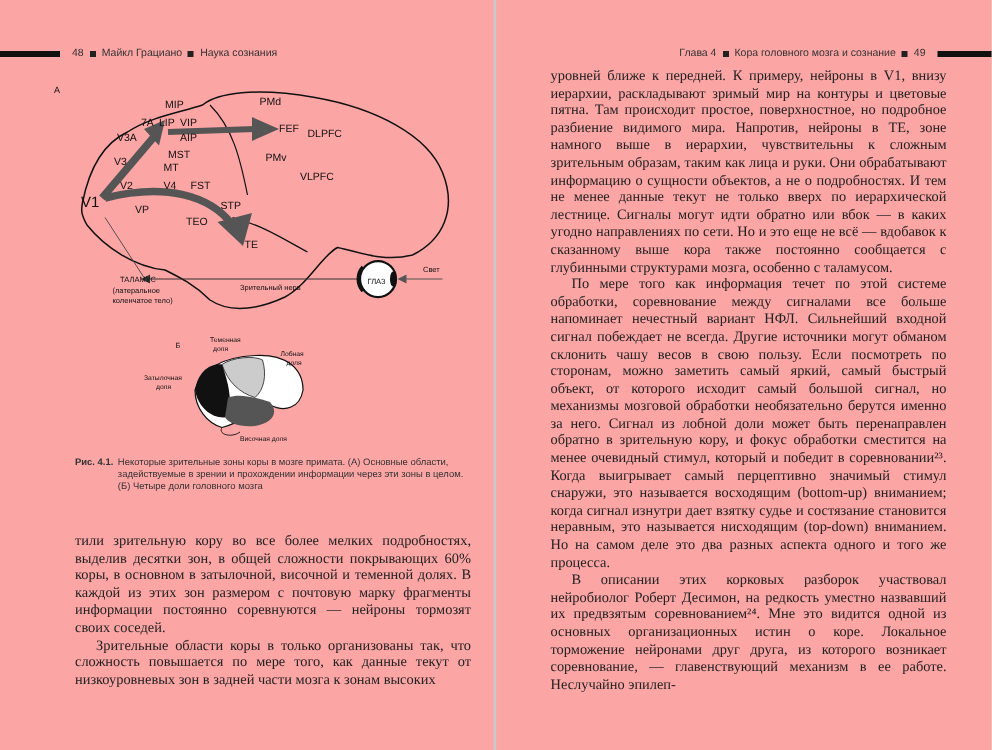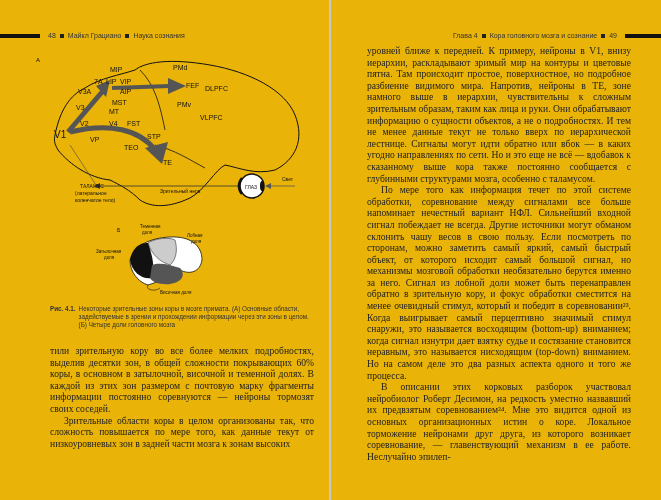--- a/index.html
+++ b/index.html
@@ -1,17 +1,17 @@
 <!DOCTYPE html>
 <html><head>
 <meta charset="utf-8">
 <style>
   html, body { margin:0; padding:0; }
   body { width:661px; height:500px; background:#fff; position:relative; overflow:hidden; font-family:"Liberation Serif", serif; color:#222; }
-  .page { position:absolute; top:0; height:500px; background:#eab308; }
+  .page { position:absolute; top:0; height:500px; background:#fca5a5; }
   .page-left { left:0; width:366px; }
   .page-right { left:331px; width:330px; }
   .gutter { position:absolute; left:329px; top:0; width:2px; height:500px; background:#c8c8c8; }
   .header { position:absolute; top:32px; font-family:"Liberation Sans", sans-serif; font-size:7px; color:#333; display:flex; align-items:center; gap:4px; white-space:nowrap; }
   .header .sq { display:inline-block; width:4px; height:4px; background:#222; }
   .bar { position:absolute; top:34px; height:4px; background:#111; }
   .body-text { position:absolute; font-size:9.6px; line-height:11.6px; text-align:justify; color:#222; }
   .body-text p { margin:0; }
   .indent { text-indent:14px; }
   .caption { position:absolute; left:50px; top:305px; width:262px; font-family:"Liberation Sans", sans-serif; font-size:6.3px; line-height:8px; color:#333; display:flex; }
@@ -100,23 +100,23 @@
     <text class="lbl" x="66" y="203" font-size="4.5">Затылочная</text>
     <text class="lbl" x="74" y="209" font-size="4.5">доля</text>
     <text class="lbl" x="130" y="244" font-size="4.5">Височная доля</text>
   </svg>
 
   <div class="caption">
     <span class="num">Рис. 4.1.</span>
     <span>Некоторые зрительные зоны коры в мозге примата. (А) Основные области, задействуемые в зрении и прохождении информации через эти зоны в целом. (Б) Четыре доли головного мозга</span>
   </div>
 
-  <div class="body-text" style="left:50px; top:345px; width:264px;">
+  <div class="body-text" style="left:50px; top:355px; width:264px;">
     <p>тили зрительную кору во все более мелких подробностях, выделив десятки зон, в общей сложности покрывающих 60% коры, в основном в затылочной, височной и теменной долях. В каждой из этих зон размером с почтовую марку фрагменты информации постоянно соревнуются — нейроны тормозят своих соседей.</p>
-    <p class="indent">Зрительные области коры в целом организованы так, что сложность повышается по мере того, как данные текут от низкоуровневых зон в задней части мозга к зонам высоких</p>
+    <p class="indent">Зрительные области коры в только организованы так, что сложность повышается по мере того, как данные текут от низкоуровневых зон в задней части мозга к зонам высоких</p>
   </div>
 </div>
 
 <div class="gutter"></div>
 
 <div class="page page-right">
   <div class="header" style="right:44px;">
     <span>Глава 4</span>
     <span class="sq"></span>
     <span>Кора головного мозга и сознание</span>

